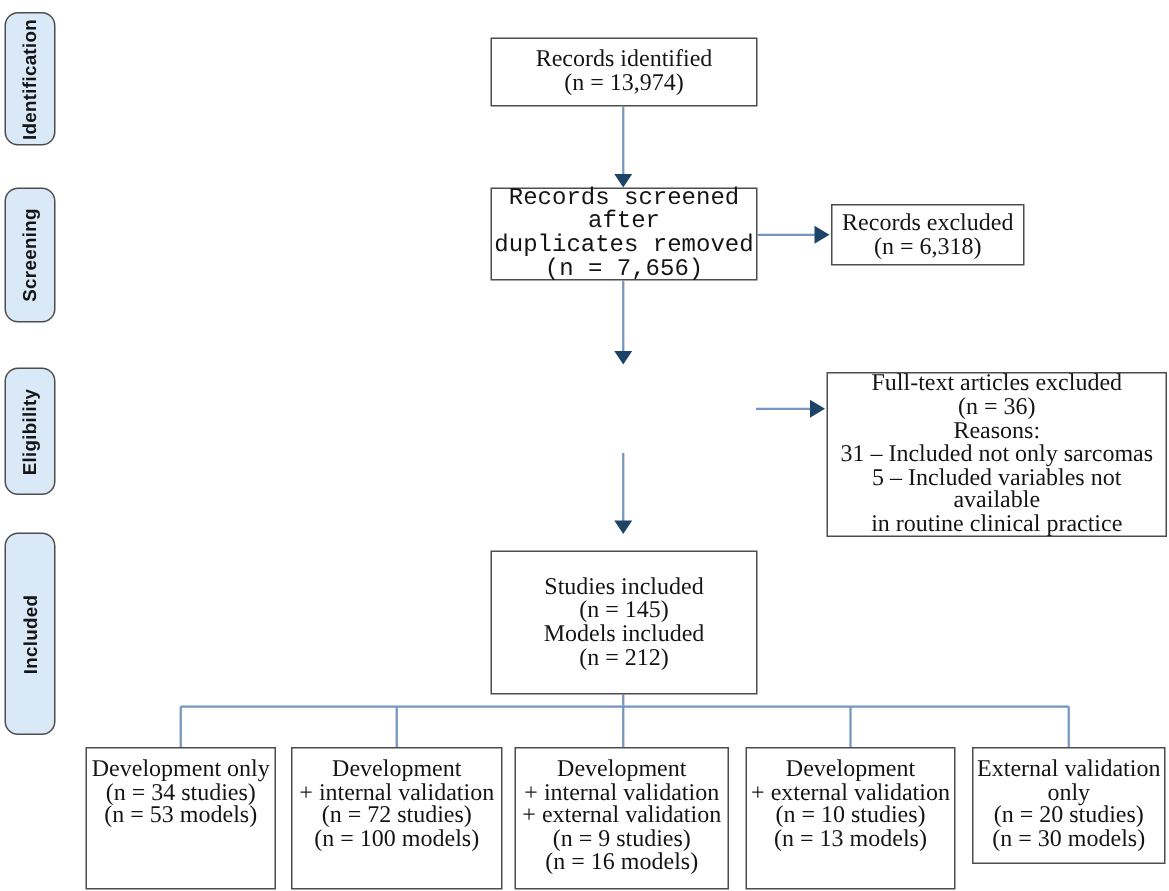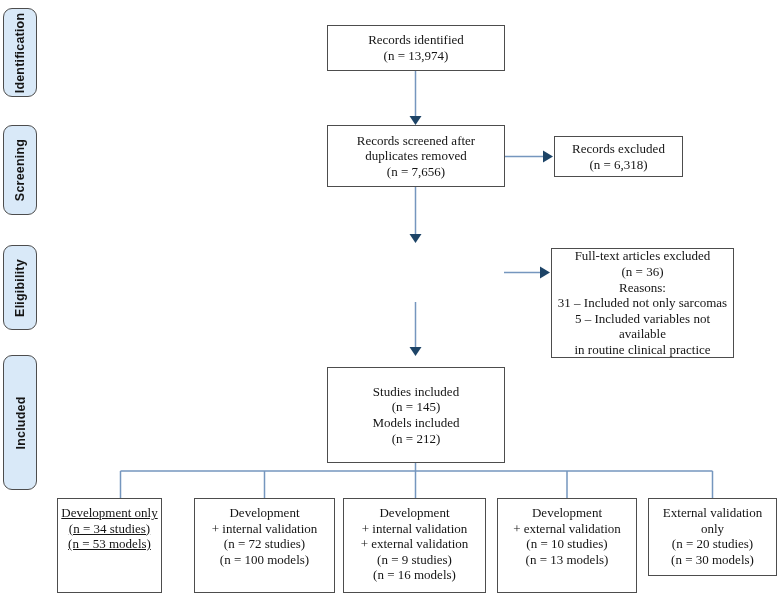--- a/index.html
+++ b/index.html
@@ -41,44 +41,44 @@
   }
   .box {
     position: absolute;
     background: #ffffff;
     border: 1.4px solid #4d4d4d;
     box-sizing: border-box;
     display: flex;
     align-items: center;
     justify-content: center;
     text-align: center;
-    font-size: 13px;
+    font-size: 16px;
     line-height: 15.6px;
     color: #141414;
     white-space: pre-line;
     z-index: 1;
   }
   .box.top-align {
     align-items: flex-start;
     padding-top: 6px;
   }
   
   #stage-identification { top: 8px;   height: 89px; }
   #stage-screening      { top: 125px; height: 90px; }
   #stage-eligibility    { top: 245px; height: 85px; }
   #stage-included       { top: 355px; height: 135px; }
 
   #box-records-identified { left: 327px; top: 25px;  width: 178px; height: 46px; }
-  #box-records-screened   { left: 327px; top: 125px; width: 178px; height: 62px; }
+  #box-records-screened   { left: 327px; top: 125px; width: 178px; height: 62px; font-family: Liberation Mono, monospace; }
   #box-records-excluded   { left: 554px; top: 136px; width: 129px; height: 41px; }
   #box-fulltext-assessed  { left: 327px; top: 243px; width: 178px; height: 60px; }
-  #box-fulltext-excluded  { left: 551px; top: 248px; width: 183px; height: 110px; }
+  #box-fulltext-excluded  { left: 551px; top: 248px; width: 227px; height: 110px; }
   #box-studies-included   { left: 327px; top: 367px; width: 178px; height: 96px; }
 
-  #box-outcome-0 { left: 57px;  top: 498px; width: 105px; height: 95px; text-decoration: underline; }
+  #box-outcome-0 { left: 57px;  top: 498px; width: 127px; height: 95px; }
   #box-outcome-1 { left: 194px; top: 498px; width: 141px; height: 95px; }
   #box-outcome-2 { left: 343px; top: 498px; width: 143px; height: 95px; }
   #box-outcome-3 { left: 497px; top: 498px; width: 140px; height: 95px; }
   #box-outcome-4 { left: 648px; top: 498px; width: 129px; height: 78px; }
 </style>
 </head>
 <body>
 
 <div class="canvas">
 

